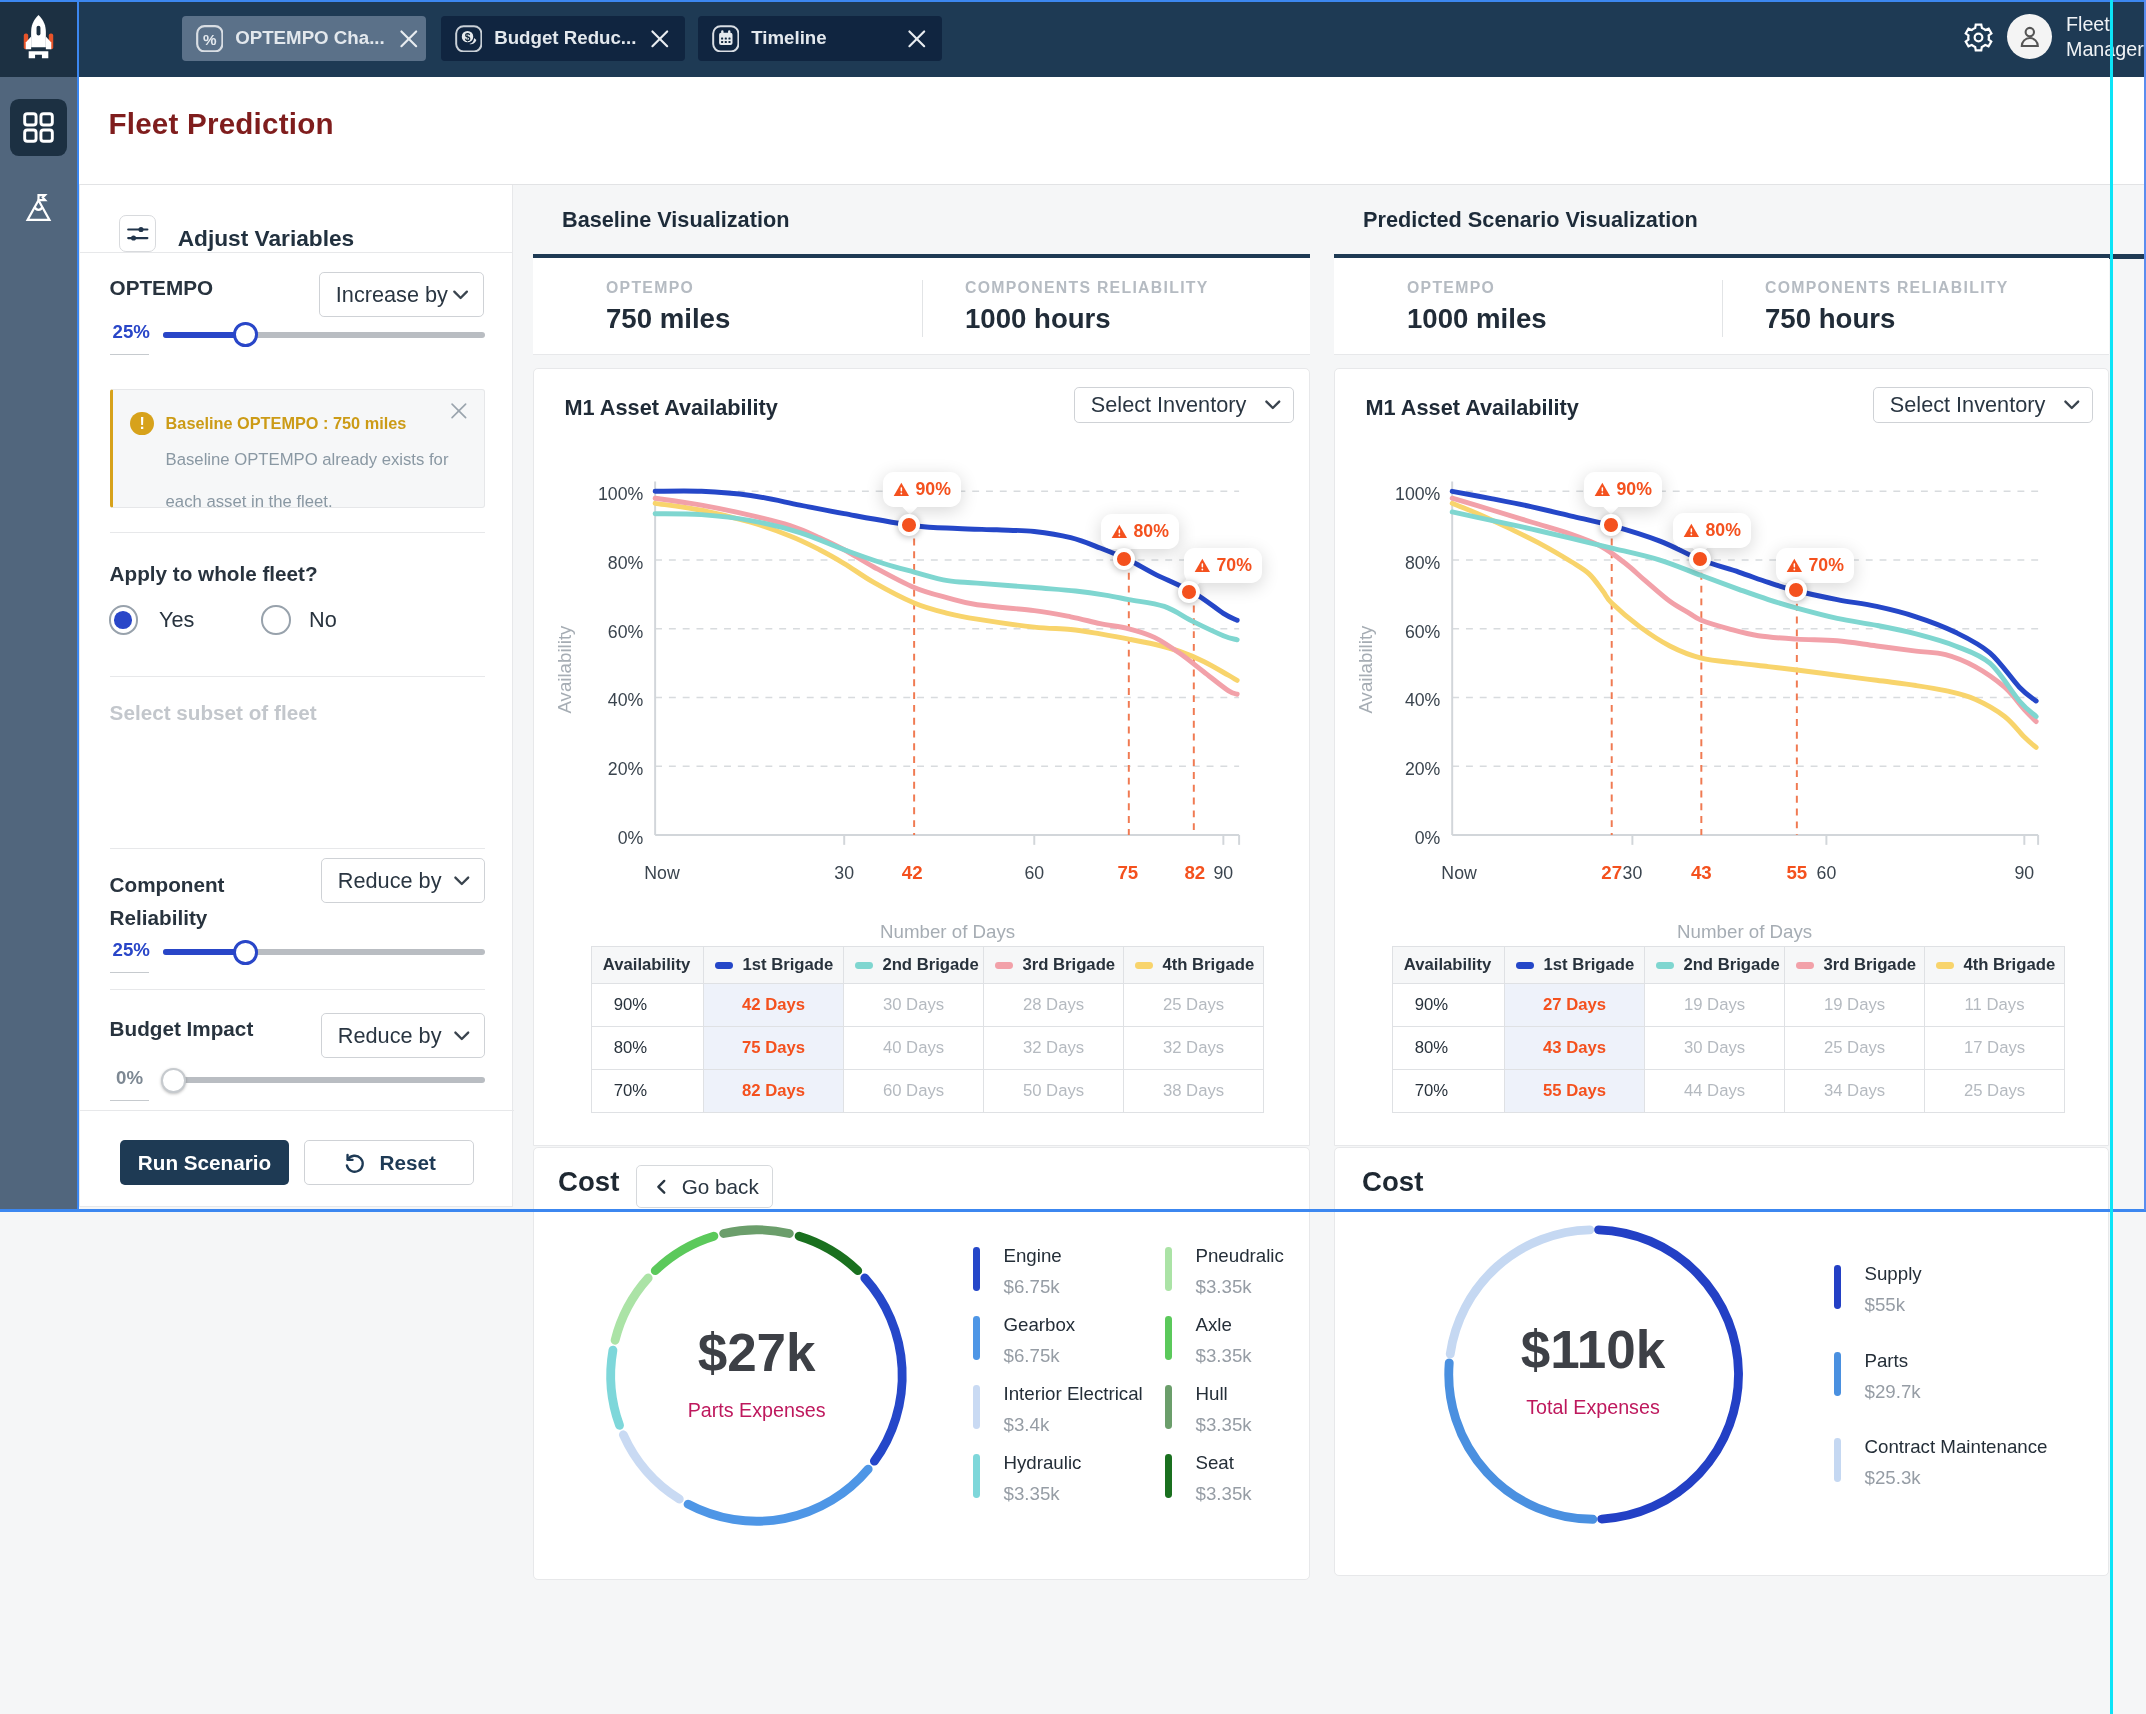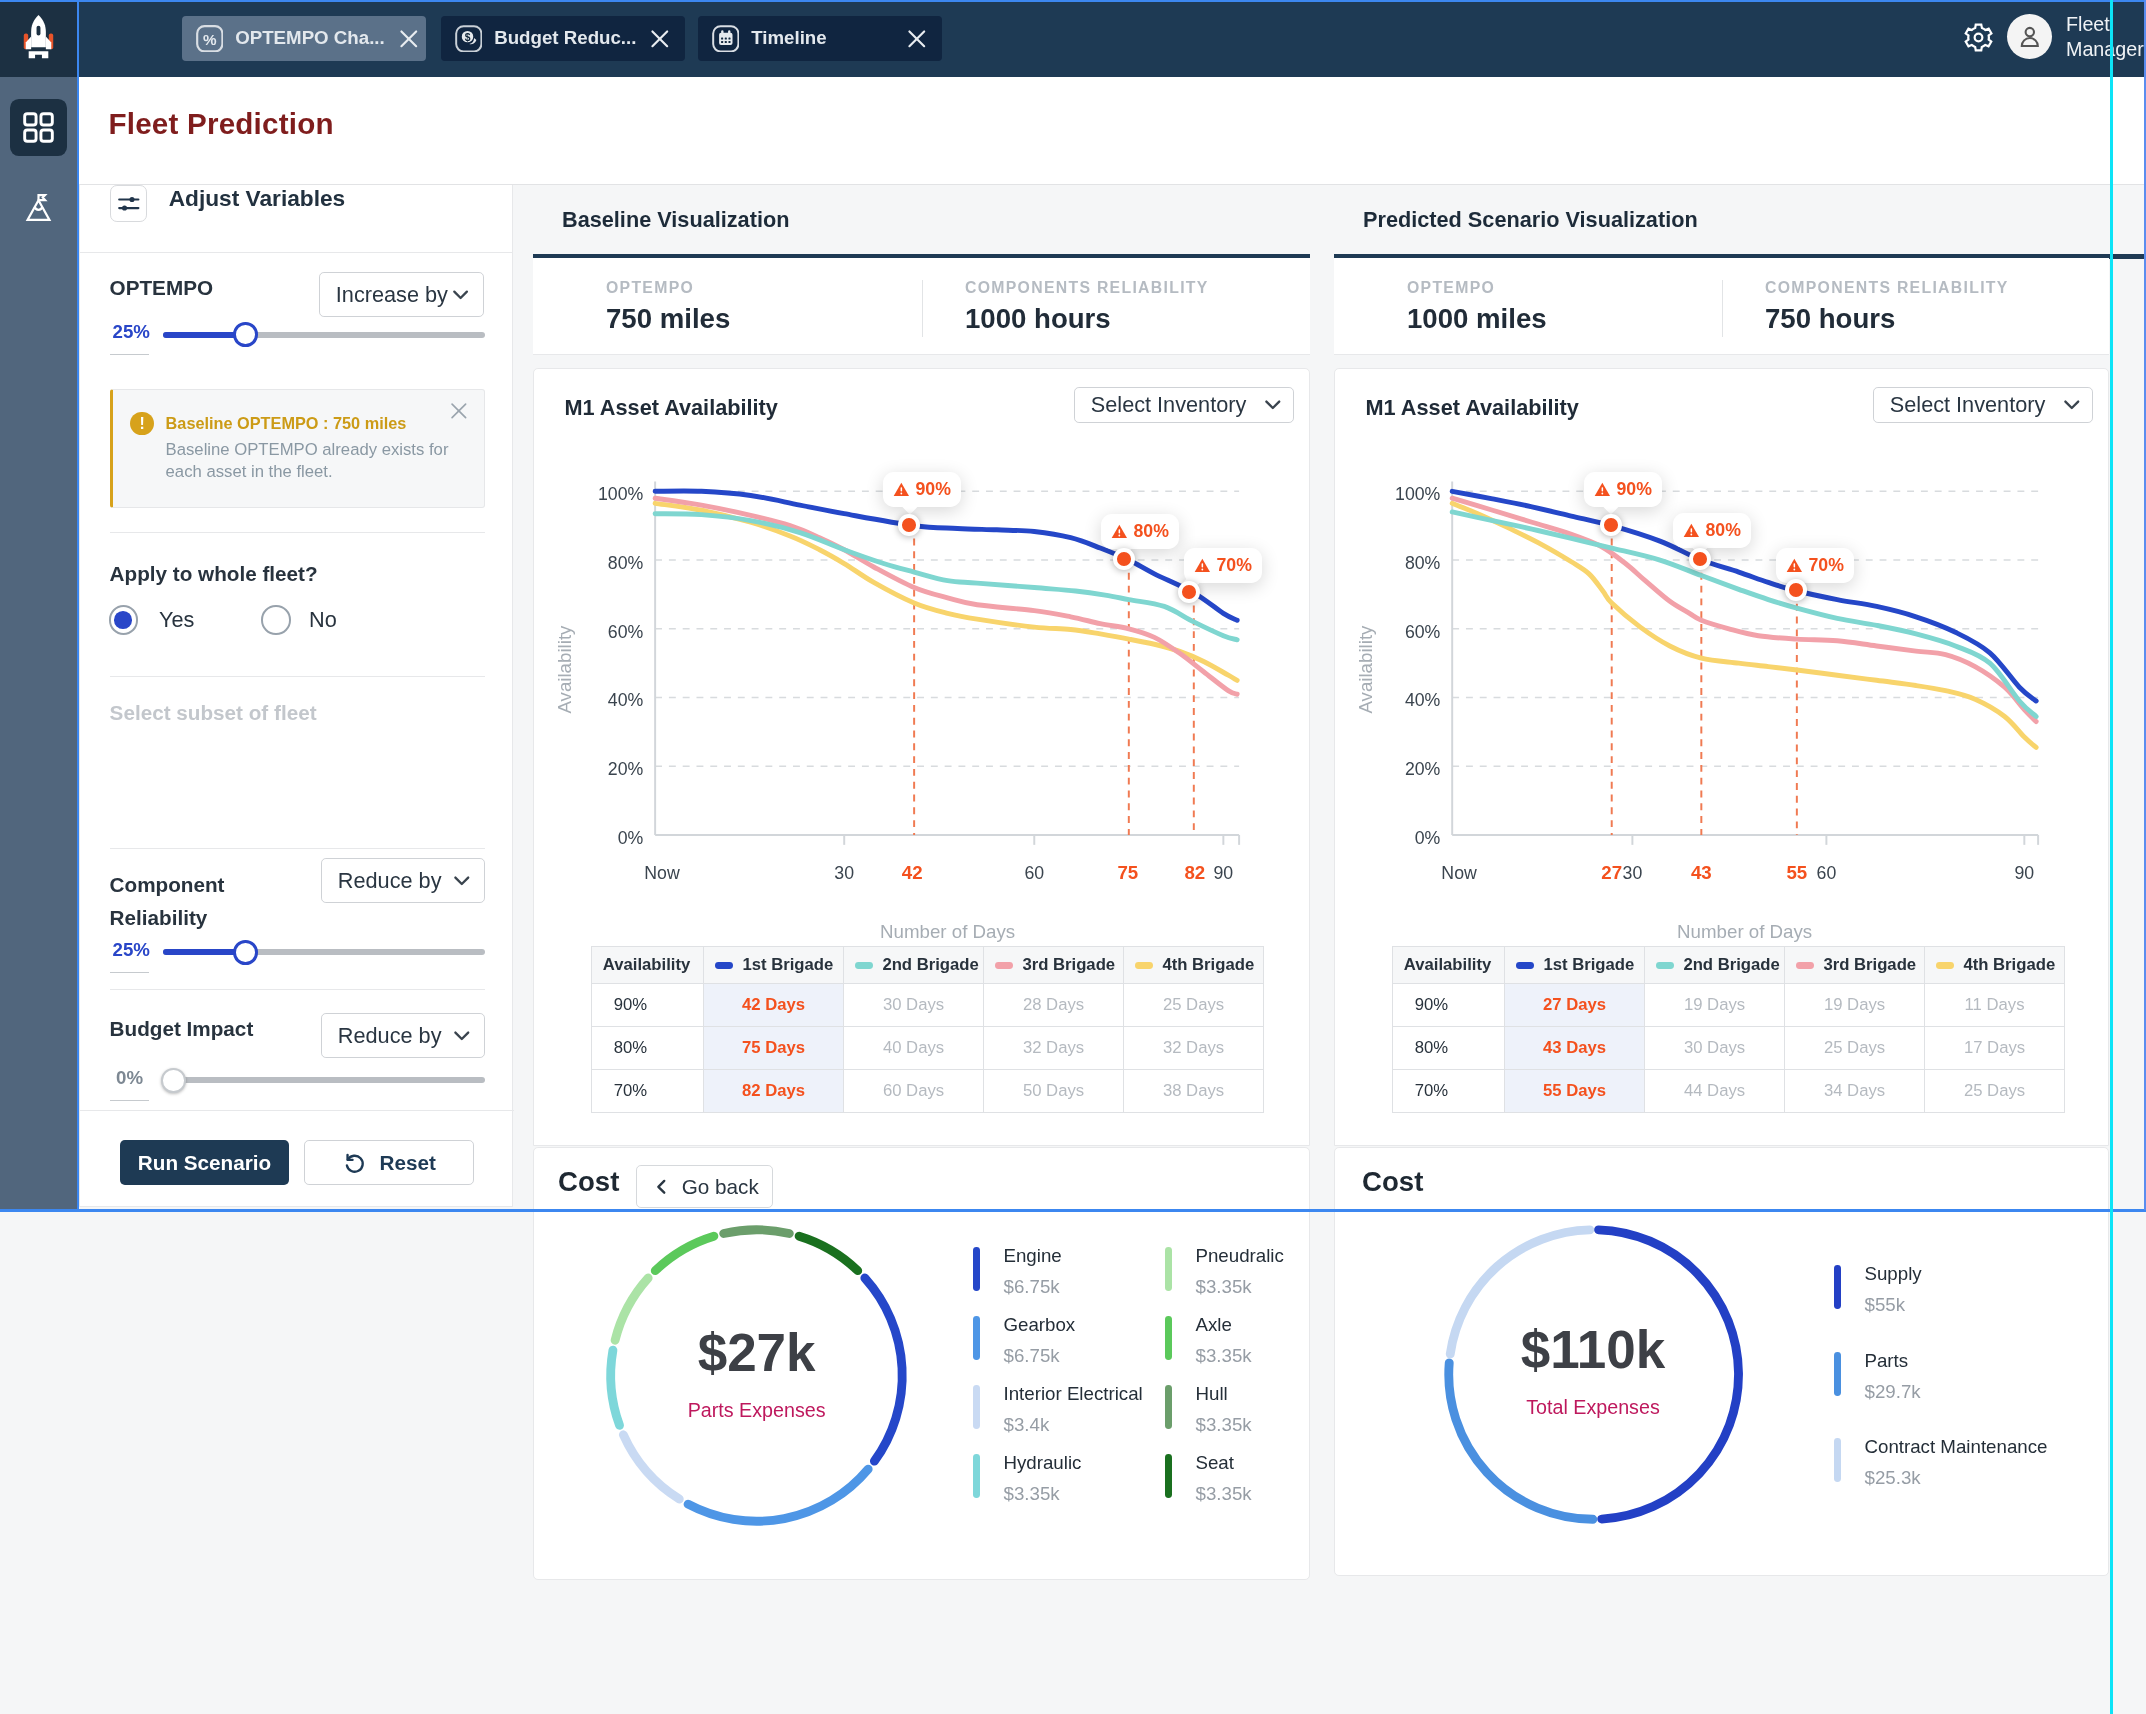--- a/index.html
+++ b/index.html
@@ -9,36 +9,36 @@
 .tab { top:15.8px; height:45px; border-radius:3.9px; display:flex; align-items:center; padding:0 13.8px; gap:11.8px; color:#E3E8ED; font-size:18.7px; font-weight:bold; white-space:nowrap; }
 .tab svg, .tab span { flex:0 0 auto; }
 .tab .x { margin-left:auto; display:flex; }
 #sb { left:0; top:77px; width:77px; height:1133px; background:#51667D; }
 #sbtile { left:9.9px; top:99px; width:57px; height:57px; background:#1C3042; border-radius:8.9px; display:flex; align-items:center; justify-content:center; }
 #sbm { left:20.7px; top:190px; }
 #band { left:77px; top:77px; width:2070px; height:108px; background:#fff; border-bottom:1px solid #E2E3E5; }
 #band h1 { position:absolute; left:31.5px; top:29.6px; font-size:29.6px; color:#7f1d1d; letter-spacing:0.2px; }
 
 #panel { left:79px; top:185px; width:434px; height:1022px; background:#fff; border:1px solid #E7E8EA; border-top:none; }
-#phead { position:absolute; left:0; top:0; width:100%; height:68px; border-bottom:1px solid #E7E8EA; display:flex; align-items:flex-start; padding-left:30px; gap:21.7px; }
+#phead { position:absolute; left:0; top:0; width:100%; height:68px; border-bottom:1px solid #E7E8EA; display:flex; align-items:flex-end; padding-left:39px; gap:21.7px; }
 #phead .ibox { width:37px; height:37px; border:1.5px solid #D8DADD; border-radius:6.9px; display:flex; align-items:center; justify-content:center; }
 #phead b { font-size:22.7px; color:#22313F; }
 .plabel { position:absolute; font-size:20.7px; font-weight:bold; color:#28333E; }
 .sel { position:absolute; border:1.5px solid #CFD2D6; border-radius:4.9px; background:#fff; display:flex; align-items:center; justify-content:space-between; padding:0 9.9px 0 15.8px; font-size:21.7px; color:#2A3642; white-space:nowrap; }
 .divl { position:absolute; left:29.6px; width:375px; border-top:1px solid #E7E8EA; }
 .pctlab { position:absolute; font-size:18.7px; font-weight:bold; color:#2946C8; }
 .pctline { position:absolute; width:39px; border-top:1.5px solid #C6CACE; }
 .track { position:absolute; height:5.9px; border-radius:3px; background:#B9BDC2; }
 .fill { position:absolute; height:5.9px; border-radius:3px; background:#2946C8; }
 .knob { position:absolute; width:24.6px; height:24.6px; border-radius:50%; background:#fff; border:3px solid #2946C8; }
 .knobg { position:absolute; width:24.6px; height:24.6px; border-radius:50%; background:#fff; border:2px solid #C6CACE; box-shadow:0 1px 3px rgba(0,0,0,0.25); }
 #warn { position:absolute; left:29.6px; top:204px; width:375px; height:119px; background:#F6F7F8; border:1px solid #E6E7E9; border-left:3.9px solid #D7A21B; border-radius:3px; }
 #warn .ic { position:absolute; left:17.7px; top:21.7px; width:23.6px; height:23.6px; border-radius:50%; background:#D7A21B; color:#fff; font-weight:bold; font-size:15.8px; text-align:center; line-height:23.6px; }
 #warn .t { position:absolute; left:53px; top:23.6px; font-size:16.3px; font-weight:bold; color:#CC9B16; white-space:nowrap; }
-#warn .b { position:absolute; left:53px; top:49px; font-size:16.7px; color:#8A98A3; line-height:22px; }
+#warn .b { position:absolute; left:53px; top:49px; font-size:16.7px; color:#8A98A3; line-height:42px; }
 #warn .x { position:absolute; right:13.8px; top:9.9px; }
 .radio { position:absolute; width:29.6px; height:29.6px; border-radius:50%; border:2px solid #98A2AC; background:#fff; }
 .radio.on::after { content:""; position:absolute; left:3.9px; top:3.9px; width:17.7px; height:17.7px; border-radius:50%; background:#2946C8; }
 .rlab { position:absolute; font-size:21.7px; color:#28333E; }
 .btn1 { position:absolute; left:40px; top:955px; width:169px; height:45px; background:#1E3A54; border-radius:4.9px; color:#fff; font-size:20.7px; font-weight:bold; display:flex; align-items:center; justify-content:center; }
 .btn2 { position:absolute; left:224px; top:955px; width:170px; height:45px; background:#fff; border:1.5px solid #CFD2D6; border-radius:4.9px; color:#1E3A55; font-size:20.7px; font-weight:bold; display:flex; align-items:center; justify-content:center; gap:11.8px; }
 
 .coltitle { position:absolute; font-size:21.7px; font-weight:bold; color:#1D2B39; }
 .statcard { position:absolute; top:254px; height:101px; background:#fff; border-top:4.9px solid #1E3A54; border-bottom:1px solid #E7E8EA; }
 .statlab { position:absolute; top:20.7px; font-size:15.8px; font-weight:bold; letter-spacing:1.3px; color:#B5BBC2; }

